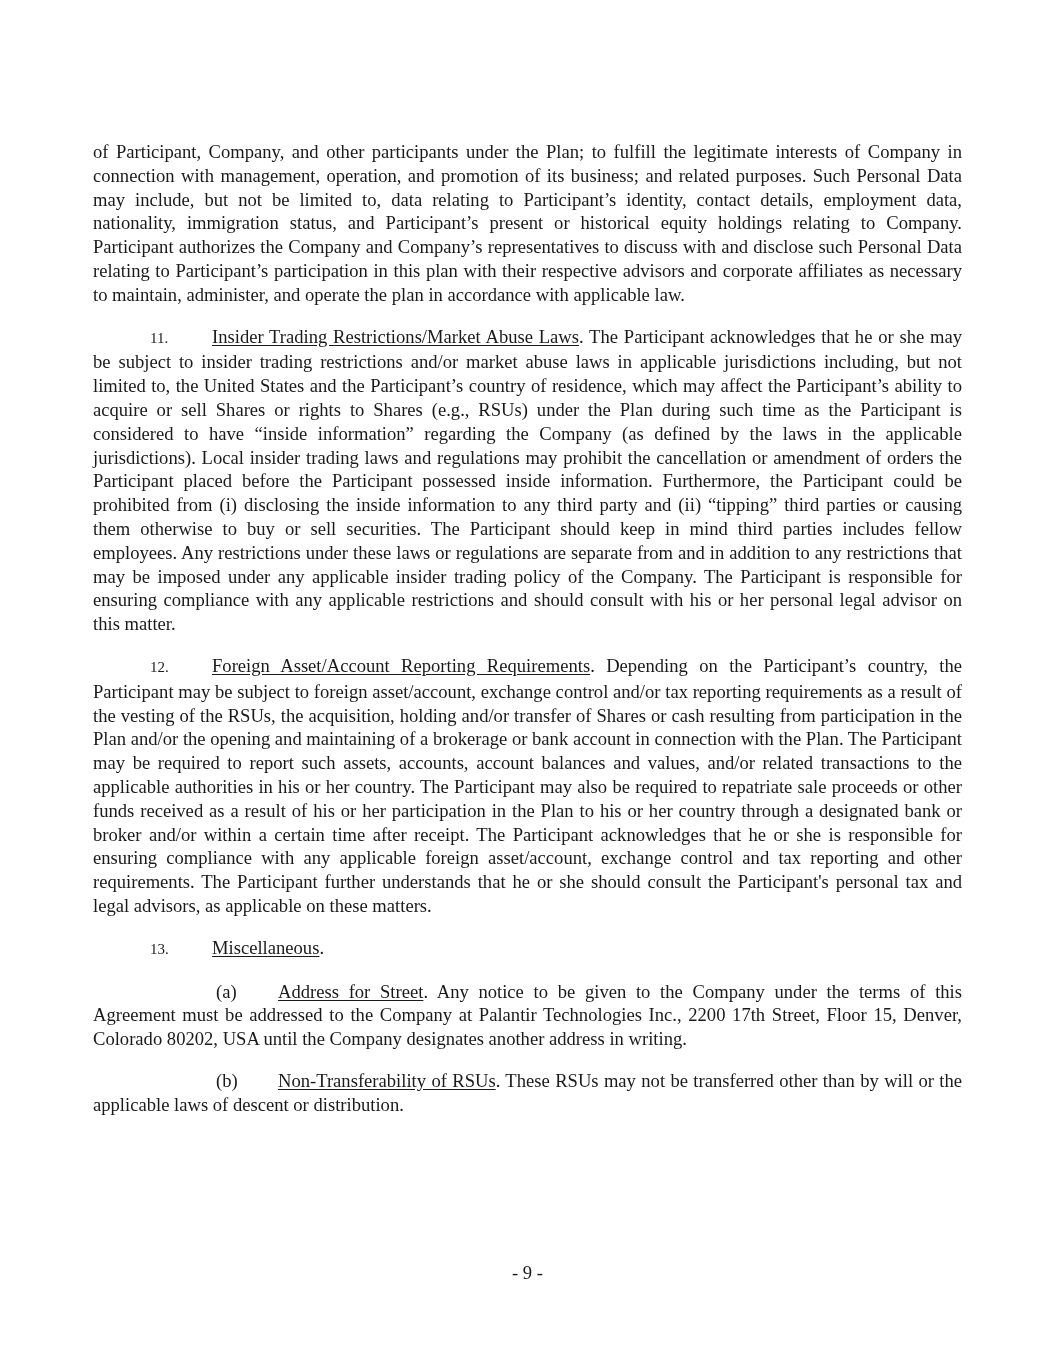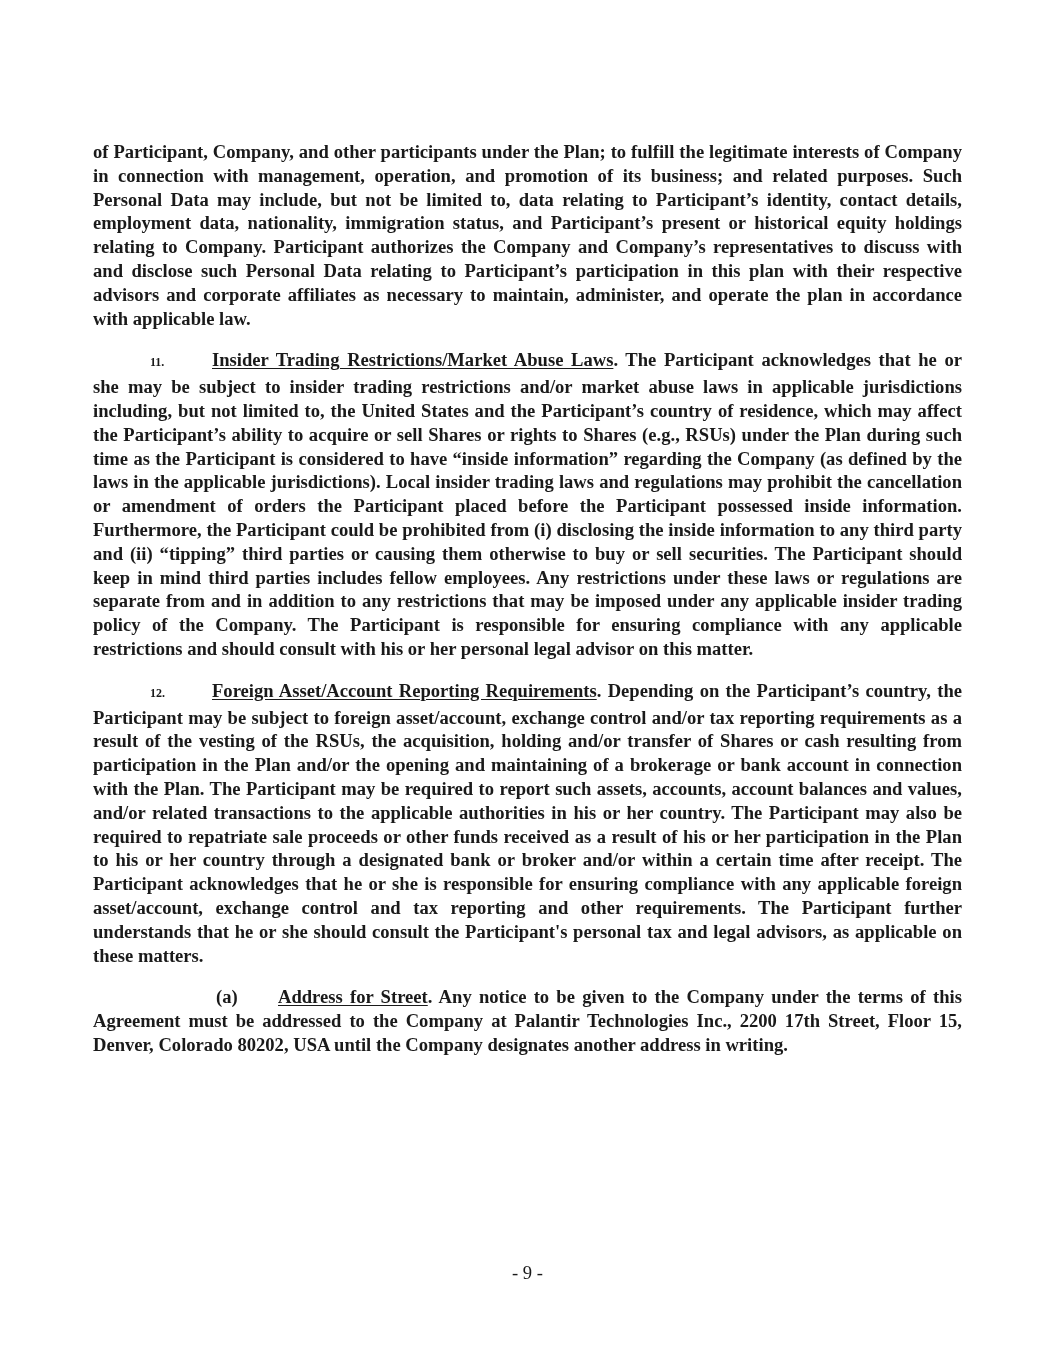--- a/index.html
+++ b/index.html
@@ -16,30 +16,29 @@
       color: #1a1a1a;
     }
     .page {
       position: absolute;
       left: 93px;
       top: 140px;
       width: 869px;
       font-size: 18.6px;
       line-height: 23.8px;
       text-align: justify;
-      font-weight: bold;
     }
     .para {
       margin: 0 0 18px 0;
     }
     .num {
       display: inline-block;
       width: 62px;
       margin-left: 57px;
-      font-size: 12px;
+      font-size: 15px;
     }
     .subnum {
       display: inline-block;
       width: 62px;
       margin-left: 123px;
     }
     .heading {
       text-decoration: underline;
       text-underline-offset: 2px;
     }
@@ -62,21 +61,27 @@
   <p class="para">of Participant, Company, and other participants under the Plan; to fulfill the legitimate interests of Company in connection with management, operation, and promotion of its business; and related purposes. Such Personal Data may include, but not be limited to, data relating to Participant’s identity, contact details, employment data, nationality, immigration status, and Participant’s present or historical equity holdings relating to Company. Participant authorizes the Company and Company’s representatives to discuss with and disclose such Personal Data relating to Participant’s participation in this plan with their respective advisors and corporate affiliates as necessary to maintain, administer, and operate the plan in accordance with applicable law.</p>
 
   <p class="para">
     <span class="num">11.</span><span class="heading">Insider Trading Restrictions/Market Abuse Laws</span><span>. The Participant acknowledges that he or she may be subject to insider trading restrictions and/or market abuse laws in applicable jurisdictions including, but not limited to, the United States and the Participant’s country of residence, which may affect the Participant’s ability to acquire or sell Shares or rights to Shares (e.g., RSUs) under the Plan during such time as the Participant is considered to have “inside information” regarding the Company (as defined by the laws in the applicable jurisdictions). Local insider trading laws and regulations may prohibit the cancellation or amendment of orders the Participant placed before the Participant possessed inside information. Furthermore, the Participant could be prohibited from (i) disclosing the inside information to any third party and (ii) “tipping” third parties or causing them otherwise to buy or sell securities. The Participant should keep in mind third parties includes fellow employees. Any restrictions under these laws or regulations are separate from and in addition to any restrictions that may be imposed under any applicable insider trading policy of the Company. The Participant is responsible for ensuring compliance with any applicable restrictions and should consult with his or her personal legal advisor on this matter.</span>
   </p>
 
   <p class="para">
     <span class="num">12.</span><span class="heading">Foreign Asset/Account Reporting Requirements</span><span>.  Depending on the Participant’s country, the Participant may be subject to foreign asset/account, exchange control and/or tax reporting requirements as a result of the vesting of the RSUs, the acquisition, holding and/or transfer of Shares or cash resulting from participation in the Plan and/or the opening and maintaining of a brokerage or bank account in connection with the Plan. The Participant may be required to report such assets, accounts, account balances and values, and/or related transactions to the applicable authorities in his or her country. The Participant may also be required to repatriate sale proceeds or other funds received as a result of his or her participation in the Plan to his or her country through a designated bank or broker and/or within a certain time after receipt. The Participant acknowledges that he or she is responsible for ensuring compliance with any applicable foreign asset/account, exchange control and tax reporting and other requirements. The Participant further understands that he or she should consult the Participant's personal tax and legal advisors, as applicable on these matters.</span>
   </p>
 
+  <p class="para">
+    <span class="num">13.</span><span class="heading">Miscellaneous</span><span>.</span>
+  </p>
 
   <p class="para">
     <span class="subnum">(a)</span><span class="heading">Address for Street</span><span>.  Any notice to be given to the Company under the terms of this Agreement must be addressed to the Company at Palantir Technologies Inc., 2200 17th Street, Floor 15, Denver, Colorado 80202, USA until the Company designates another address in writing.</span>
   </p>
 
+  <p class="para">
+    <span class="subnum">(b)</span><span class="heading">Non-Transferability of RSUs</span><span>.  These RSUs may not be transferred other than by will or the applicable laws of descent or distribution.</span>
+  </p>
 
 </div>
 
 <div class="page-number">- 9 -</div>
 
 </body></html>

